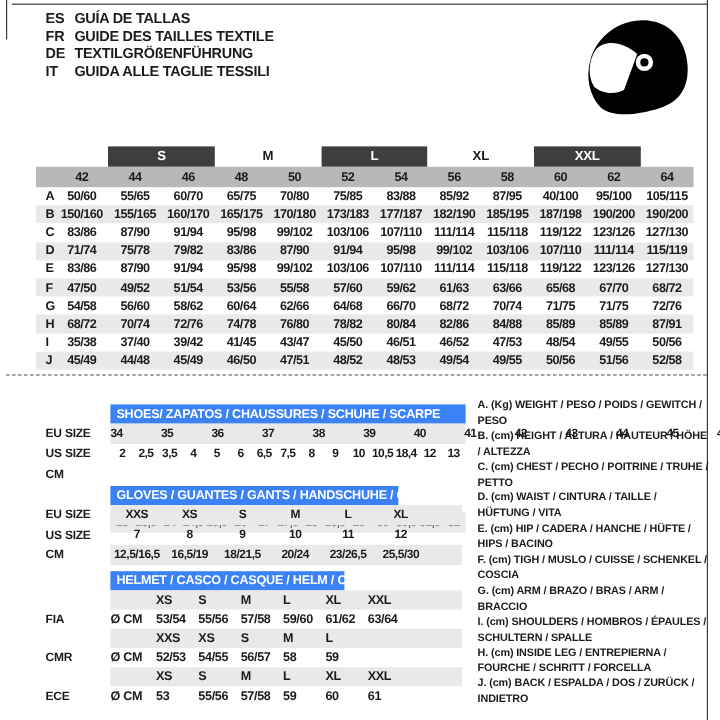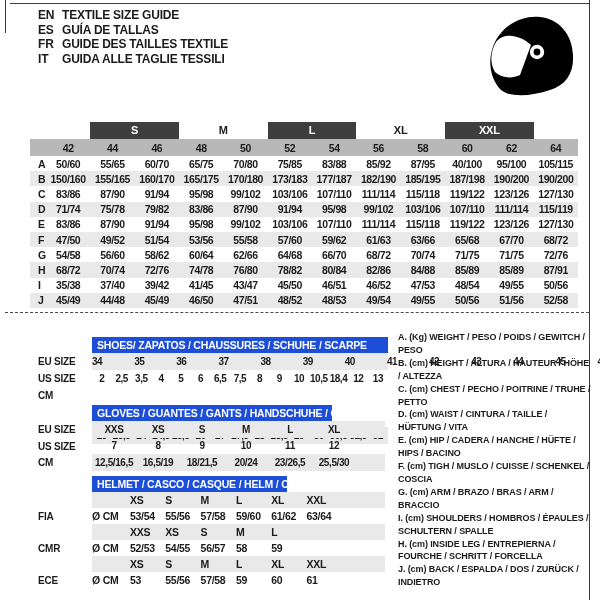--- a/index.html
+++ b/index.html
@@ -24,21 +24,21 @@
   .size-group{position:absolute;top:0;height:17px;line-height:17px;text-align:center;font-size:11px;}
   .size-group.dark{background:#3e3e3e;color:#fff;}
   .column-header-row{top:139px;height:17px;background:#b8b8b8;display:flex;align-items:center;}
   .tbody{top:156px;}
   .trow{display:flex;align-items:center;height:15.2px;}
   .trow.stripe{background:#e9e9e9;}
   .letter-cell{width:16px;padding-left:8px;font-size:10.5px;}
   .tcell{flex:1;text-align:center;font-size:10.5px;letter-spacing:-0.4px;white-space:nowrap;}
 
   
-  .sec-title{position:absolute;left:92px;background:#1d4ed8;color:#fff;height:16px;display:flex;align-items:center;padding-left:5px;font-size:10.5px;white-space:nowrap;}
+  .sec-title{position:absolute;left:92px;background:#3b82f6;color:#fff;height:16px;display:flex;align-items:center;padding-left:5px;font-size:10.5px;white-space:nowrap;}
   .sec-label{position:absolute;left:38px;height:17px;line-height:17px;font-size:10px;white-space:nowrap;}
   .band{position:absolute;left:92px;display:flex;align-items:center;}
   .gray{background:#e9e9e9;}
   .shoes-band{width:296px;height:17px;}
   .glove-band{width:293px;height:16.5px;}
   .helm-band{width:293px;height:16px;}
   .scell{width:19.73px;text-align:center;font-size:10px;letter-spacing:-0.5px;white-space:nowrap;}
   .gcell{width:44px;text-align:center;font-size:10px;letter-spacing:-0.4px;white-space:nowrap;}
   .unit-cell{width:38px;text-align:left;font-size:10.5px;white-space:nowrap;}
   .hcell{width:35.3px;text-align:left;font-size:10.5px;letter-spacing:-0.3px;white-space:nowrap;}
@@ -51,30 +51,30 @@
 <body>
 
 <div class="page">
 
   <div class="line" style="left:10px;top:3px;width:580px;height:1px;"></div>
   <div class="line" style="left:589px;top:0;width:1px;height:600px;"></div>
   <div class="line" style="left:5px;top:0;width:1px;height:33px;"></div>
 
   <div class="lang-block">
       <div class="lang-row">
-        <div class="lang-code">EN</div>
-        <div class="lang-text">TEXTILE SIZE GUIDE</div>
-      </div>
-      <div class="lang-row">
         <div class="lang-code">ES</div>
         <div class="lang-text">GUÍA DE TALLAS</div>
       </div>
       <div class="lang-row">
         <div class="lang-code">FR</div>
         <div class="lang-text">GUIDE DES TAILLES TEXTILE</div>
+      </div>
+      <div class="lang-row">
+        <div class="lang-code">DE</div>
+        <div class="lang-text">TEXTILGRÖßENFÜHRUNG</div>
       </div>
       <div class="lang-row">
         <div class="lang-code">IT</div>
         <div class="lang-text">GUIDA ALLE TAGLIE TESSILI</div>
       </div>
     </div>
 
   <svg class="helmet-svg" viewBox="0 0 88 88" width="88" height="88">
     <path d="M14 76 C4 66 1 50 5 36 C11 14 32 1 53 3 C72 5 85 20 86 41 C87 59 79 71 63 76 C45 82 24 84 14 76 Z" fill="#000"></path>
     <path d="M9 28 C3 38 3 50 8 58 C14 64 25 65 33 61 L44 31 C33 21 17 18 9 28 Z" fill="#fff"></path>

